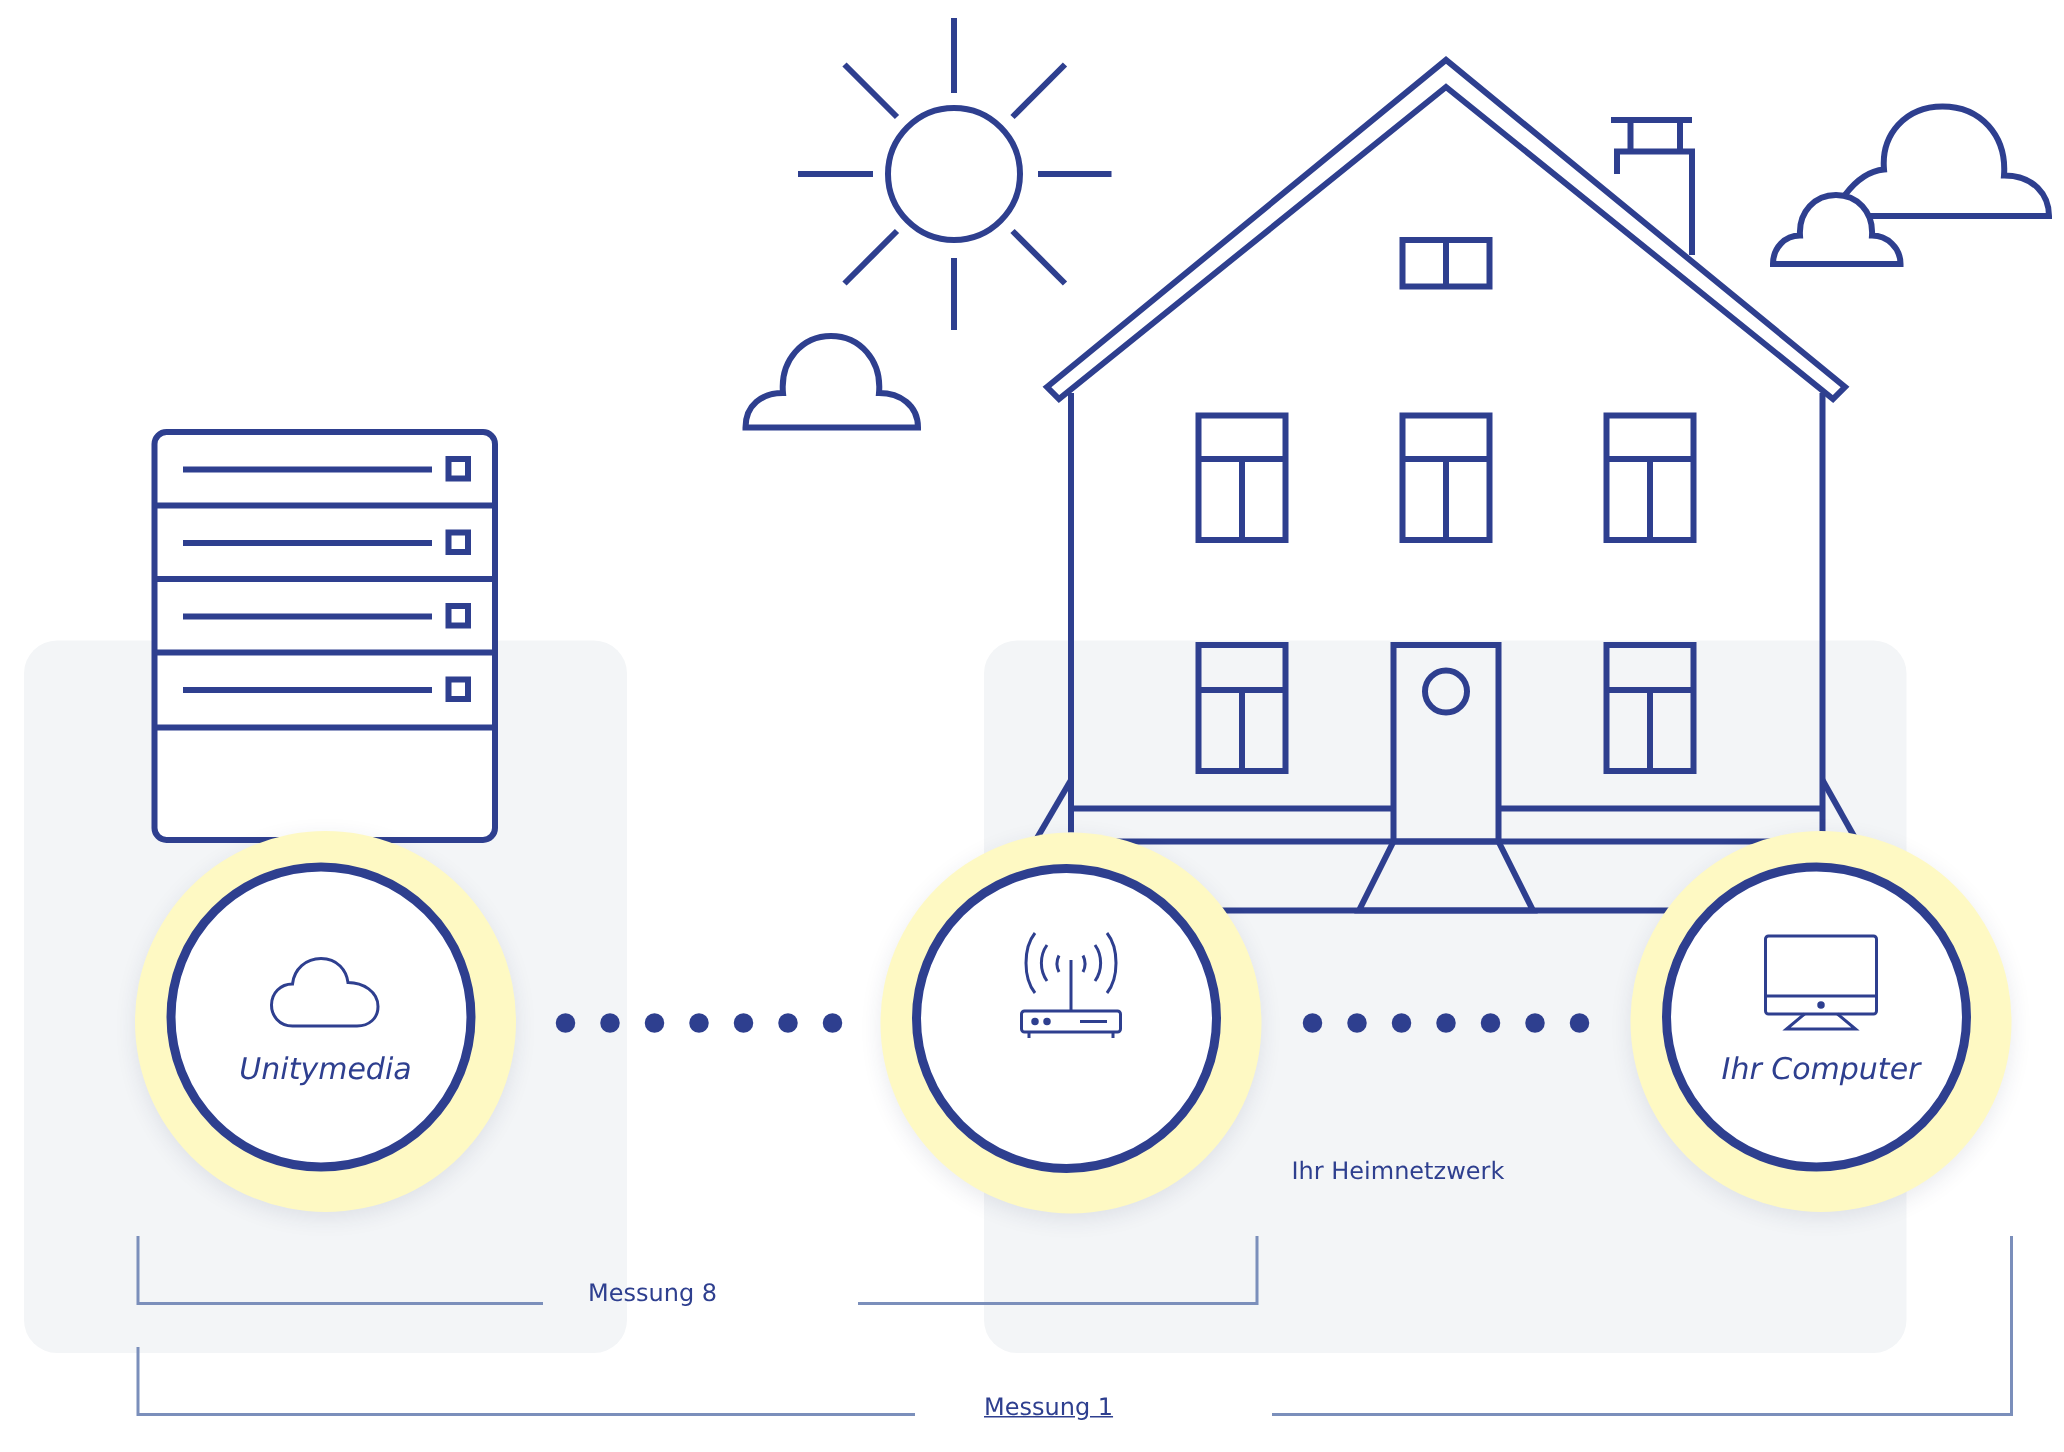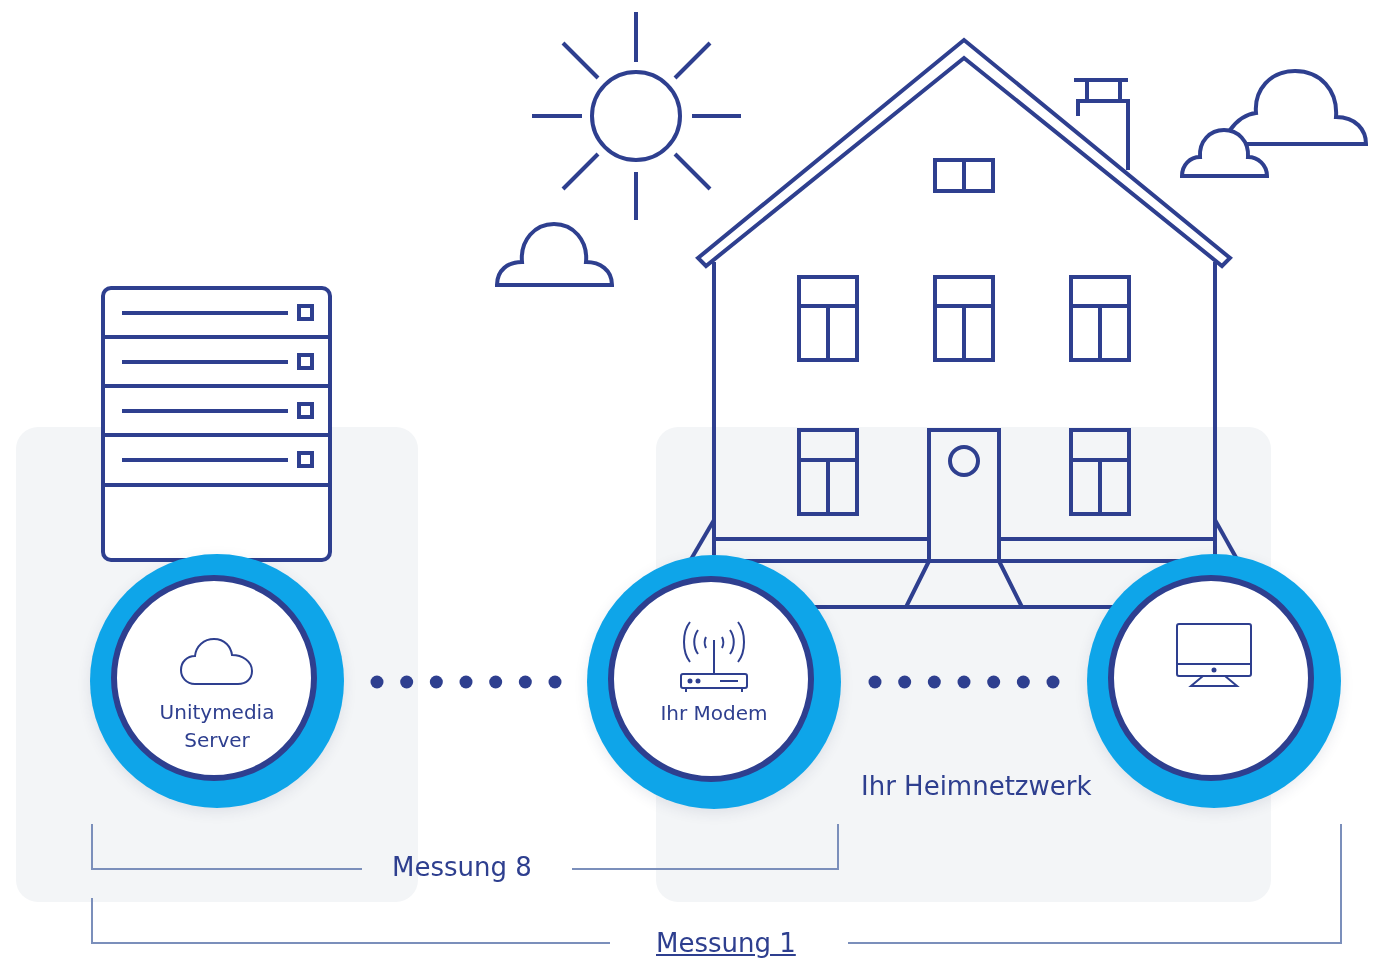--- a/index.html
+++ b/index.html
@@ -3,30 +3,30 @@
 <meta charset="utf-8">
 <style>
   html, body { margin: 0; padding: 0; background: #ffffff; }
   body { width: 1376px; height: 968px; position: relative; overflow: hidden;
          font-family: "DejaVu Sans", "Liberation Sans", sans-serif; color: #2e3f8f; }
   .panel { position: absolute; background: #f3f5f7; border-radius: 22px; }
   #panel-left { left: 16px; top: 427px; width: 402px; height: 475px; }
   #panel-right { left: 656px; top: 427px; width: 615px; height: 475px; }
   svg.scene { position: absolute; left: 0; top: 0; }
   .node { position: absolute; width: 254px; height: 254px; border-radius: 50%;
-          background: #0ea5e9; box-shadow: 0 4px 14px rgba(40,50,90,0.10); }
+          background: #fef9c3; box-shadow: 0 4px 14px rgba(40,50,90,0.10); font-style: italic; }
   .node .ring { position: absolute; left: 21px; top: 21px; width: 206px; height: 206px;
           border: 6px solid #2e3f8f; border-radius: 50%; box-sizing: border-box; background:#fff; }
   .node .label { position: absolute; left: 0; right: 0; text-align: center; font-size: 20px;
           line-height: 28px; color: #2e3f8f; }
   .node .icon { position: absolute; left: 50%; transform: translateX(-50%); }
   #node-server { left: 90px; top: 554px; }
   #node-modem { left: 587px; top: 555px; }
   #node-computer { left: 1087px; top: 554px; }
-  .txt { position: absolute; color: #2e3f8f; font-size: 26px; white-space: nowrap; }
+  .txt { position: absolute; color: #2e3f8f; font-size: 16px; white-space: nowrap; }
   #heimnetz { left: 861px; top: 771px; }
   #messung2 { left: 392px; top: 852px; }
   #messung1 { left: 656px; top: 928px; text-decoration: underline; }
   .ghost { position: absolute; color: #ffffff; font-family: "DejaVu Serif", serif; font-size: 14px; }
 </style>
 </head>
 <body>
 
 <div class="panel" id="panel-left"></div>
 <div class="panel" id="panel-right"></div>
@@ -148,48 +148,47 @@
 </svg>
 
 <div class="ghost" style="left:405px;top:491px;"></div>
 
 <div class="node" id="node-server">
   <div class="ring"></div>
   <svg class="icon" style="top:82px" width="76" height="52" viewBox="0 0 76 52" fill="none" stroke="#2e3f8f" stroke-width="2">
     <path d="M16 48 C7 48 2 41 2 34 C2 26 8 20 16 20 C17 10 25 3 35 3 C46 3 52 11 53 19 C63 19 73 25 73 35 C73 43 67 48 59 48 Z"></path>
   </svg>
   <div class="label" style="top:144px">Unitymedia</div>
-  <div class="label" style="top:172px">Server</div>
 </div>
 
 <div class="node" id="node-modem">
   <div class="ring"></div>
   <svg class="icon" style="top:63px" width="72" height="78" viewBox="0 0 72 78" fill="none" stroke="#2e3f8f" stroke-width="2">
     <path d="M12 4 C4 14 4 34 12 44"></path>
       <path d="M60 4 C68 14 68 34 60 44"></path>
     <path d="M20 12 C15 19 15 29 20 36"></path>
       <path d="M52 12 C57 19 57 29 52 36"></path>
     <path d="M28 19 C26 23 26 26 28 30"></path>
       <path d="M44 19 C46 23 46 26 44 30"></path>
     <line x1="36" y1="22" x2="36" y2="56"></line>
     <rect x="3" y="56" width="66" height="14" rx="2"></rect>
     <circle cx="12" cy="63" r="1.5" fill="#2e3f8f"></circle>
       <circle cx="20" cy="63" r="1.5" fill="#2e3f8f"></circle>
     <line x1="42" y1="63" x2="60" y2="63"></line>
     <line x1="8" y1="70" x2="8" y2="74"></line>
       <line x1="64" y1="70" x2="64" y2="74"></line>
   </svg>
-  <div class="label" style="top:144px">Ihr Modem</div>
 </div>
 
 <div class="node" id="node-computer">
   <div class="ring"></div>
   <svg class="icon" style="top:68px" width="78" height="68" viewBox="0 0 78 68" fill="none" stroke="#2e3f8f" stroke-width="2">
     <rect x="2" y="2" width="74" height="52" rx="2"></rect>
     <line x1="2" y1="42" x2="76" y2="42"></line>
     <circle cx="39" cy="48" r="1.5" fill="#2e3f8f"></circle>
     <path d="M28 54 L16 64 L62 64 L50 54"></path>
   </svg>
+  <div class="label" style="top:144px">Ihr Computer</div>
 </div>
 
 <div class="txt" id="heimnetz">Ihr Heimnetzwerk</div>
 <div class="txt" id="messung2">Messung 8</div>
 <div class="txt" id="messung1">Messung 1</div>
 
 </body></html>

